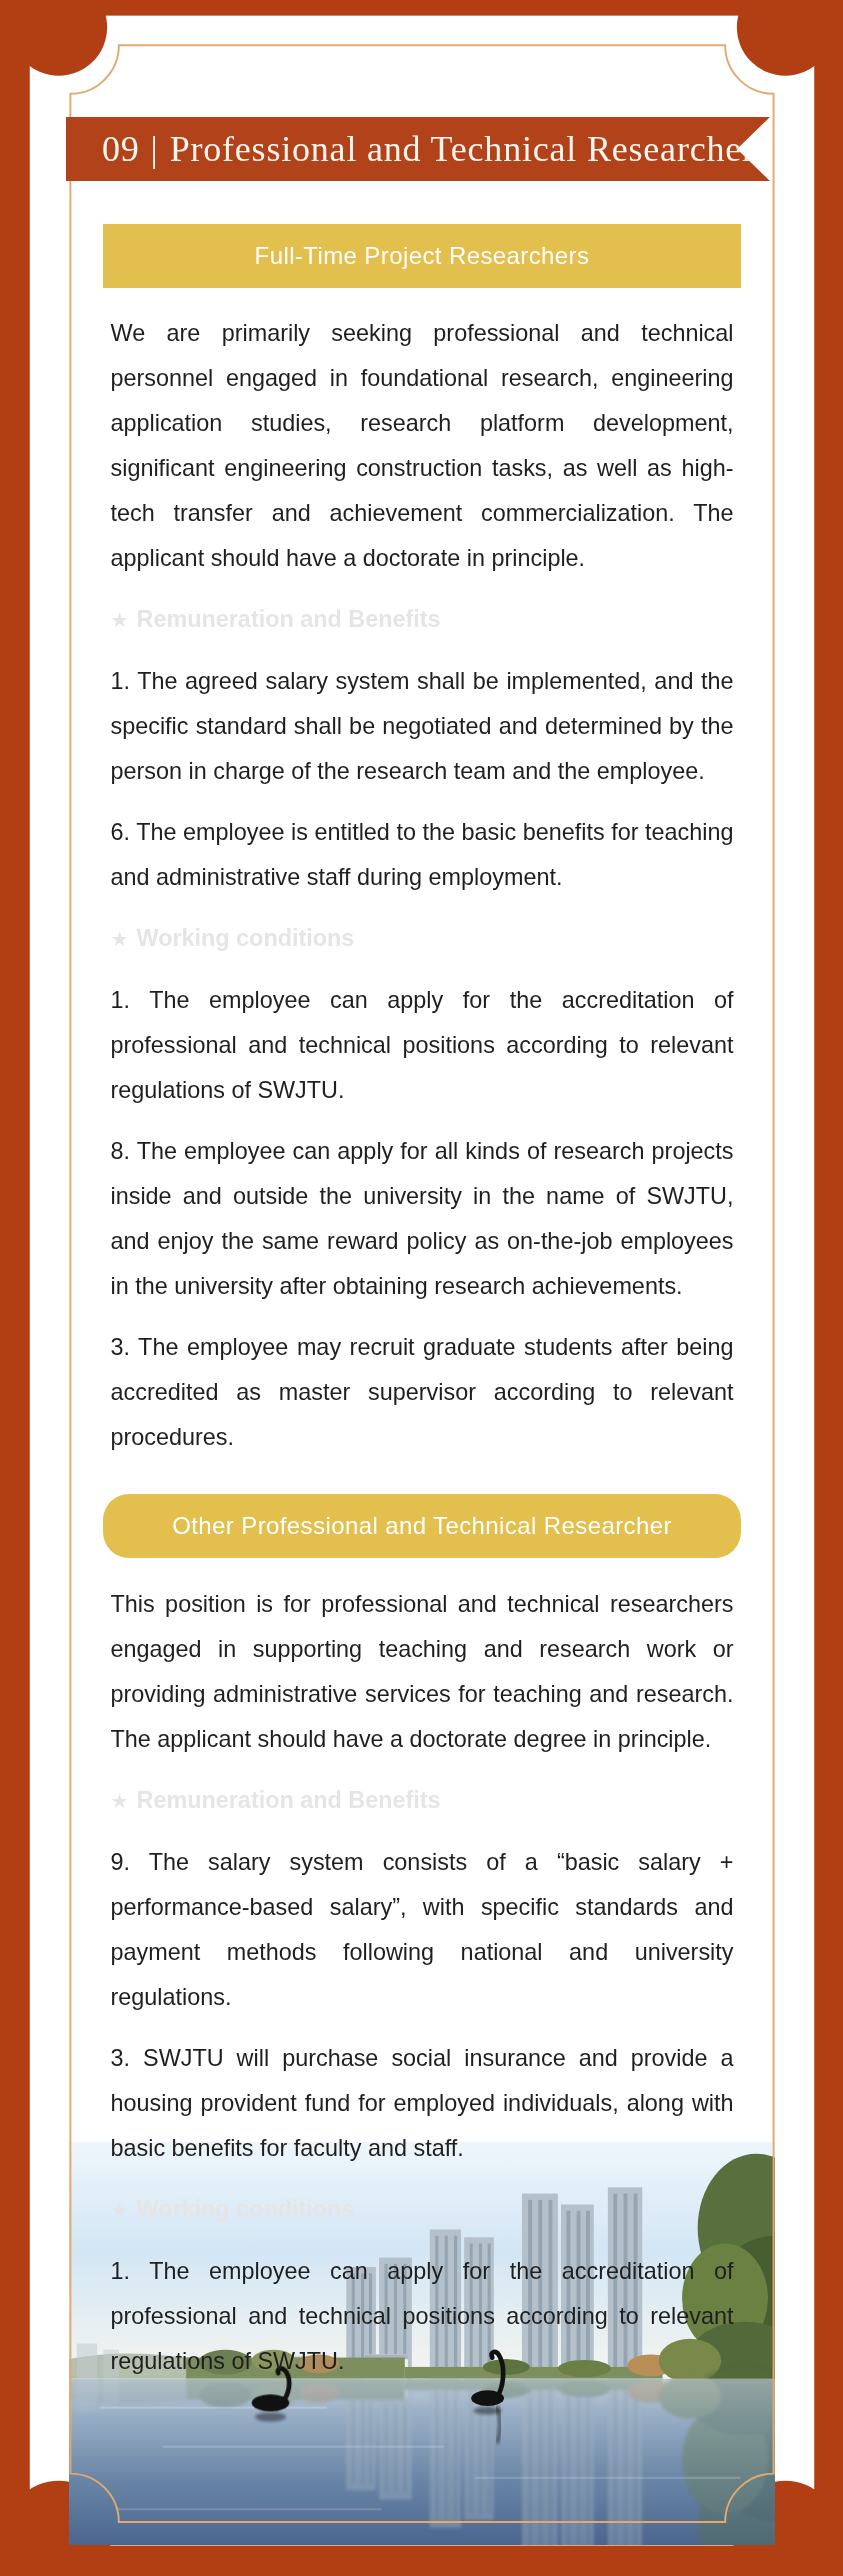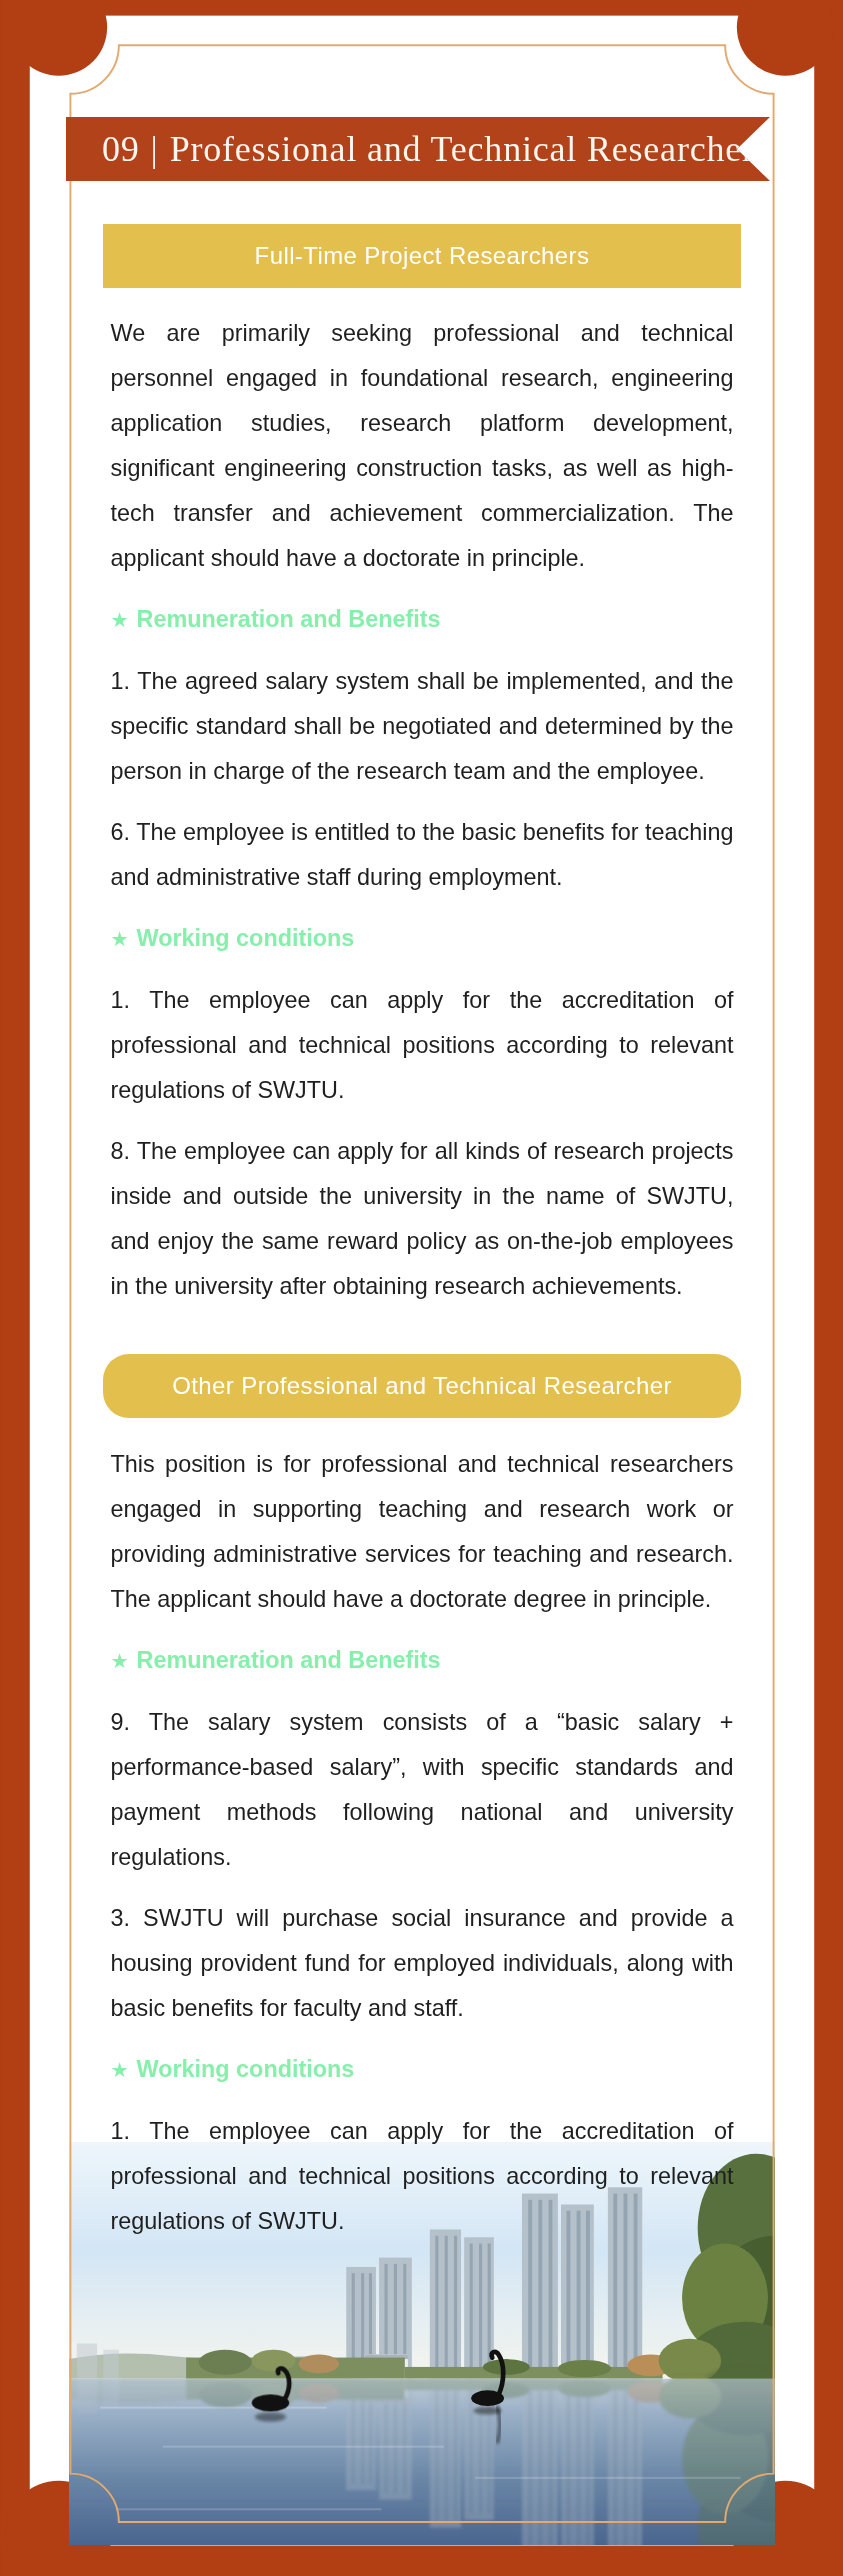--- a/index.html
+++ b/index.html
@@ -14,26 +14,26 @@
   .banner{margin:117px 0 0 66px;width:704px;height:64px;background:#b2421a;
           clip-path:polygon(0 0,100% 0,calc(100% - 33px) 50%,100% 100%,0 100%);
           color:#fdf6ee;font-family:"Liberation Serif","DejaVu Serif",serif;
           font-size:36px;line-height:64px;padding-left:0;letter-spacing:0.8px;white-space:nowrap;}
   .banner .inner{padding-left:36px;}
   .banner .sep{padding:0 11px;font-weight:300;}
 
   .goldbox{width:638px;height:64px;margin:0 auto;background:#e3bf4e;color:#ffffff;
            text-align:center;font-size:24px;line-height:64px;letter-spacing:0.4px;white-space:nowrap;}
   #goldbox-1{margin-top:43px;}
-  #goldbox-2{margin-top:45px;border-radius:26px;}
+  #goldbox-2{margin-top:34px;border-radius:26px;}
 
   .textblock{width:655px;margin:23.4px auto 0 auto;color:#1f1f1f;font-size:23.4px;line-height:45px;
              text-align:justify;}
   .textblock p{margin:16px;}
-  .star-heading{color:#86efac;font-weight:bold;text-align:left;}
+  .star-heading{color:#e5e5e5;font-weight:bold;text-align:left;}
   .star-heading .star{font-family:"DejaVu Sans",sans-serif;font-size:20.3px;margin-right:7.8px;}
 </style>
 </head>
 <body>
 
 <div id="page">
 
   <svg id="bg-svg" viewBox="0 0 1080 3297">
     <rect x="0" y="0" width="1080" height="3297" fill="#b23e13"></rect>
     <rect x="38" y="20" width="1004" height="3238" fill="#ffffff"></rect>
@@ -168,20 +168,21 @@
     <div class="textblock">
       <p>We are primarily seeking professional and technical personnel engaged in foundational research, engineering application studies, research platform development, significant engineering construction tasks, as well as high-tech transfer and achievement commercialization. The applicant should have a doctorate in principle.</p>
 
       <p class="star-heading"><span class="star">★</span><span>Remuneration and Benefits</span></p>
       <p>1. The agreed salary system shall be implemented, and the specific standard shall be negotiated and determined by the person in charge of the research team and the employee.</p>
       <p>6. The employee is entitled to the basic benefits for teaching and administrative staff during employment.</p>
 
       <p class="star-heading"><span class="star">★</span><span>Working conditions</span></p>
       <p>1. The employee can apply for the accreditation of professional and technical positions according to relevant regulations of SWJTU.</p>
       <p>8. The employee can apply for all kinds of research projects inside and outside the university in the name of SWJTU, and enjoy the same reward policy as on-the-job employees in the university after obtaining research achievements.</p>
+      <p>3. The employee may recruit graduate students after being accredited as master supervisor according to relevant procedures.</p>
     </div>
 
     <div class="goldbox" id="goldbox-2">
       <span>Other Professional and Technical Researcher</span>
     </div>
 
     <div class="textblock">
       <p>This position is for professional and technical researchers engaged in supporting teaching and research work or providing administrative services for teaching and research. The applicant should have a doctorate degree in principle.</p>
 
       <p class="star-heading"><span class="star">★</span><span>Remuneration and Benefits</span></p>

